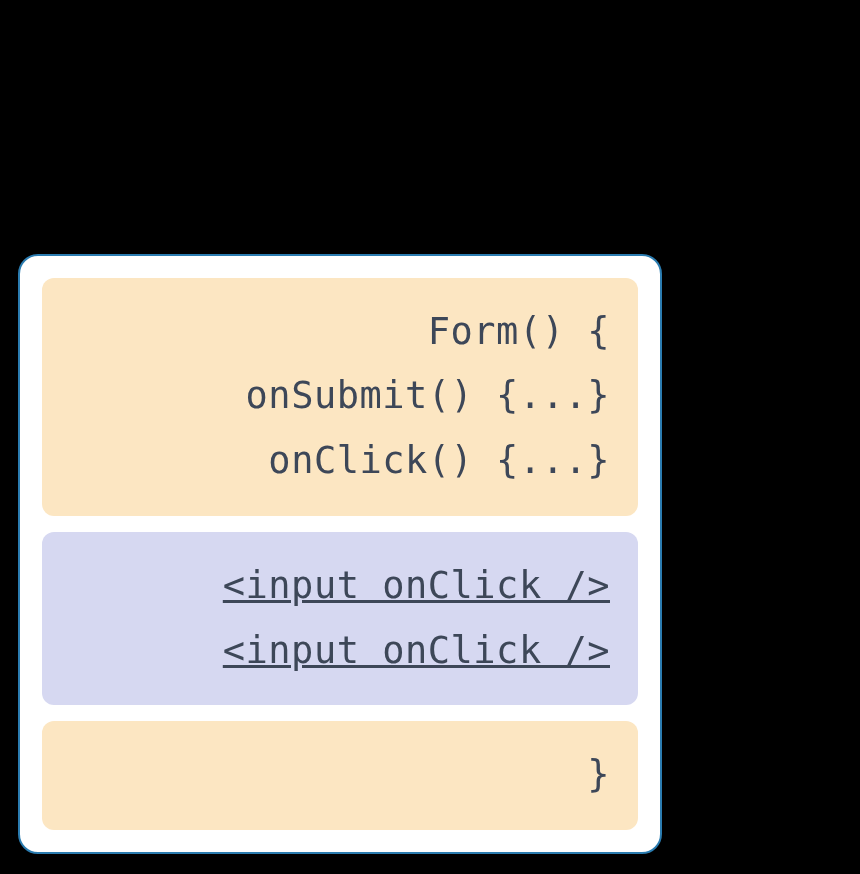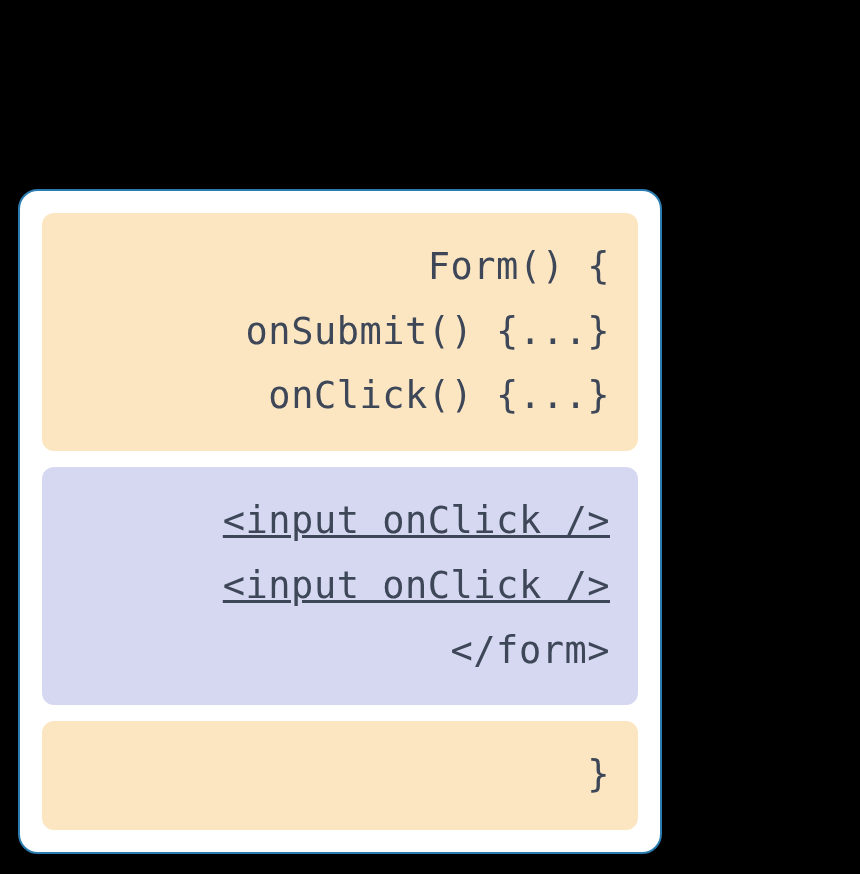--- a/index.html
+++ b/index.html
@@ -71,20 +71,19 @@
 
   <div class="code-block orange">
     <div class="line">Form() {</div>
     <div class="line indent-1">onSubmit() {...}</div>
     <div class="line indent-1">onClick() {...}</div>
   </div>
 
   <div class="code-block purple">
     <div class="line indent-2">&lt;input onClick /&gt;</div>
     <div class="line indent-2">&lt;input onClick /&gt;</div>
-    <div class="line indent-1">&lt;/form&gt;</div>
   </div>
 
   <div class="code-block orange">
     <div class="line">}</div>
   </div>
 
 </div>
 
 </body></html>

